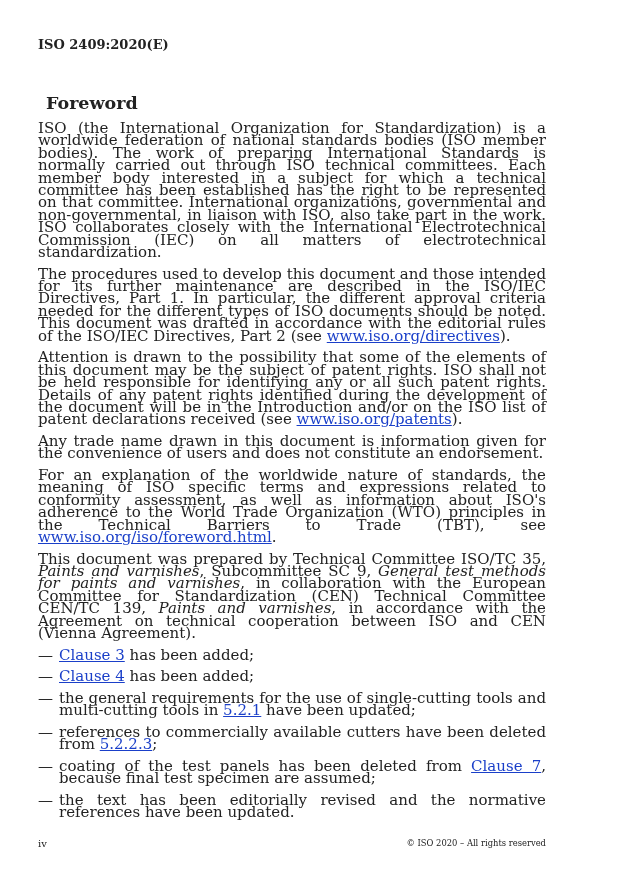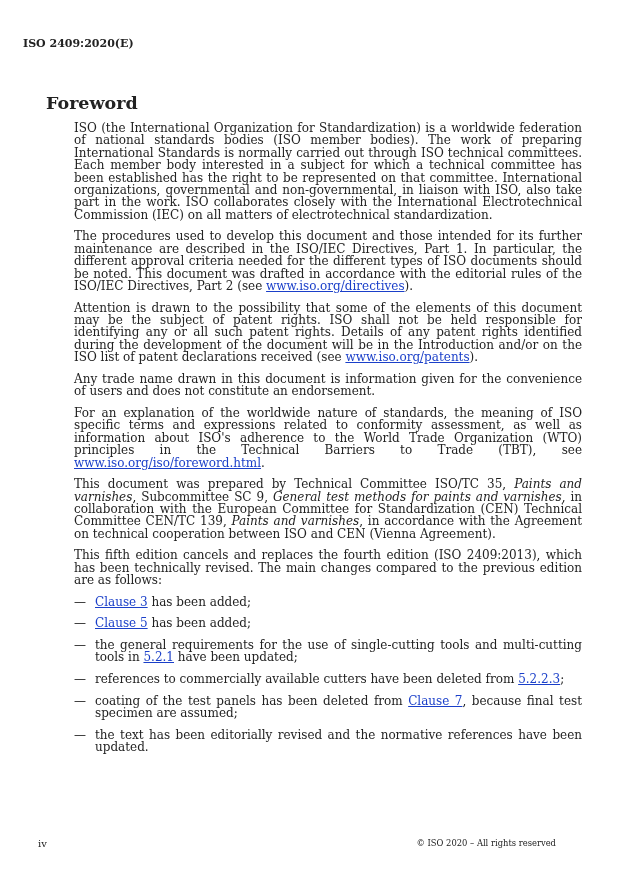--- a/index.html
+++ b/index.html
@@ -1,52 +1,51 @@
 <!DOCTYPE html>
 <html><head>
 <meta charset="utf-8">
 <style>
   html, body { margin: 0; padding: 0; background: #ffffff; }
   body { width: 620px; height: 876px; position: relative; overflow: hidden;
          font-family: "DejaVu Serif", "Liberation Serif", serif; color: #222; }
-  .doc-id { position: absolute; left: 23px; top: 37px; font-weight: bold; font-size: 11px; letter-spacing: 0; }
+  .doc-id { position: absolute; left: 38px; top: 37px; font-weight: bold; font-size: 13px; letter-spacing: 0; }
   .title { position: absolute; left: 38px; top: 85px; font-weight: bold; font-size: 17.5px; margin: 8px; }
-  .body { position: absolute; left: 38px; top: 122px; width: 508px; font-size: 12px; line-height: 12.4px; margin-left: 36px; }
+  .body { position: absolute; left: 38px; top: 122px; width: 508px; font-size: 15px; line-height: 12.4px; }
   .body p { margin: 0 0 9.2px 0; text-align: justify; }
   .body a { color: #1a3fc9; text-decoration: underline; }
   ul.changes { list-style: none; margin: 0; padding: 0; }
   ul.changes li { position: relative; padding-left: 21px; margin: 0 0 9.2px 0; text-align: justify; }
   ul.changes li .dash { position: absolute; left: 0; top: 0; }
   .footer-left { position: absolute; left: 38px; top: 838px; font-size: 10px; }
-  .footer-right { position: absolute; right: 64px; top: 838px; font-size: 8.4px; }
+  .footer-right { position: absolute; right: 74px; top: 838px; font-size: 8.4px; }
 </style>
 </head>
 <body>
 
 <div class="doc-id">ISO 2409:2020(E)</div>
 <h1 class="title">Foreword</h1>
 
 <div class="body">
   <p>ISO (the International Organization for Standardization) is a worldwide federation of national standards bodies (ISO member bodies). The work of preparing International Standards is normally carried out through ISO technical committees. Each member body interested in a subject for which a technical committee has been established has the right to be represented on that committee. International organizations, governmental and non-governmental, in liaison with ISO, also take part in the work. ISO collaborates closely with the International Electrotechnical Commission (IEC) on all matters of electrotechnical standardization.</p>
 
   <p><span>The procedures used to develop this document and those intended for its further maintenance are described in the ISO/IEC Directives, Part 1. In particular, the different approval criteria needed for the different types of ISO documents should be noted. This document was drafted in accordance with the editorial rules of the ISO/IEC Directives, Part 2 (see </span><a>www.iso.org/directives</a><span>).</span></p>
 
   <p><span>Attention is drawn to the possibility that some of the elements of this document may be the subject of patent rights. ISO shall not be held responsible for identifying any or all such patent rights. Details of any patent rights identified during the development of the document will be in the Introduction and/or on the ISO list of patent declarations received (see </span><a>www.iso.org/patents</a><span>).</span></p>
 
   <p>Any trade name drawn in this document is information given for the convenience of users and does not constitute an endorsement.</p>
 
   <p><span>For an explanation of the worldwide nature of standards, the meaning of ISO specific terms and expressions related to conformity assessment, as well as information about ISO's adherence to the World Trade Organization (WTO) principles in the Technical Barriers to Trade (TBT), see </span><a>www.iso.org/iso/foreword.html</a><span>.</span></p>
 
   <p><span>This document was prepared by Technical Committee ISO/TC 35, </span><i>Paints and varnishes</i><span>, Subcommittee SC 9, </span><i>General test methods for paints and varnishes</i><span>, in collaboration with the European Committee for Standardization (CEN) Technical Committee CEN/TC 139, </span><i>Paints and varnishes</i><span>, in accordance with the Agreement on technical cooperation between ISO and CEN (Vienna Agreement).</span></p>
 
-  <p>This fifth edition cancels and replaces the fourth edition (ISO 2409:2013), which has been technically revised. The main changes compared to the previous edition are as follows:</p>
 
   <ul class="changes">
     <li><span class="dash">—</span><span></span><a>Clause 3</a><span> has been added;</span></li>
-    <li><span class="dash">—</span><span></span><a>Clause 5</a><span> has been added;</span></li>
+    <li><span class="dash">—</span><span></span><a>Clause 4</a><span> has been added;</span></li>
     <li><span class="dash">—</span><span>the general requirements for the use of single-cutting tools and multi-cutting tools in </span><a>5.2.1</a><span> have been updated;</span></li>
     <li><span class="dash">—</span><span>references to commercially available cutters have been deleted from </span><a>5.2.2.3</a><span>;</span></li>
     <li><span class="dash">—</span><span>coating of the test panels has been deleted from </span><a>Clause 7</a><span>, because final test specimen are assumed;</span></li>
     <li><span class="dash">—</span><span>the text has been editorially revised and the normative references have been updated.</span></li>
   </ul>
 
 </div>
 
 <div class="footer-left">iv</div>
 <div class="footer-right">© ISO 2020 – All rights reserved</div>

